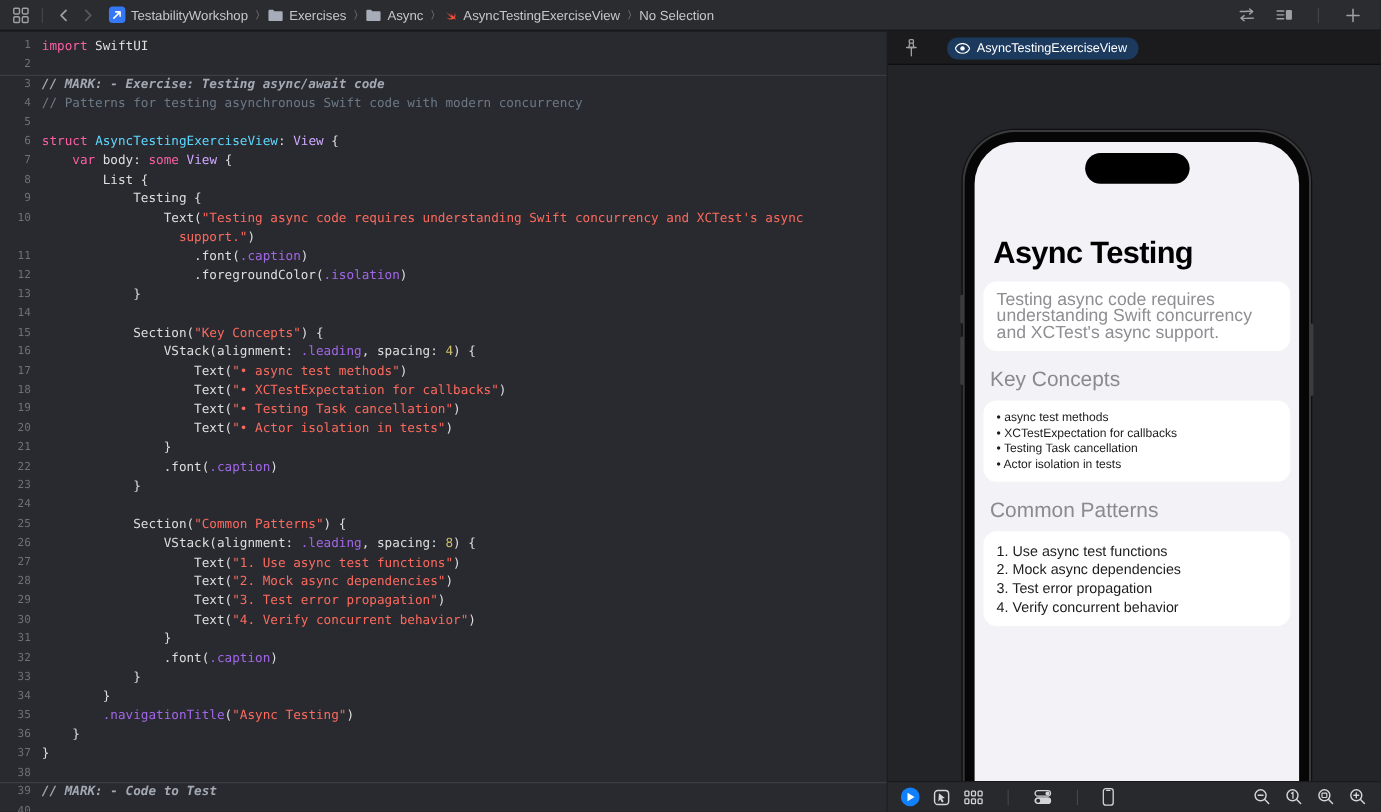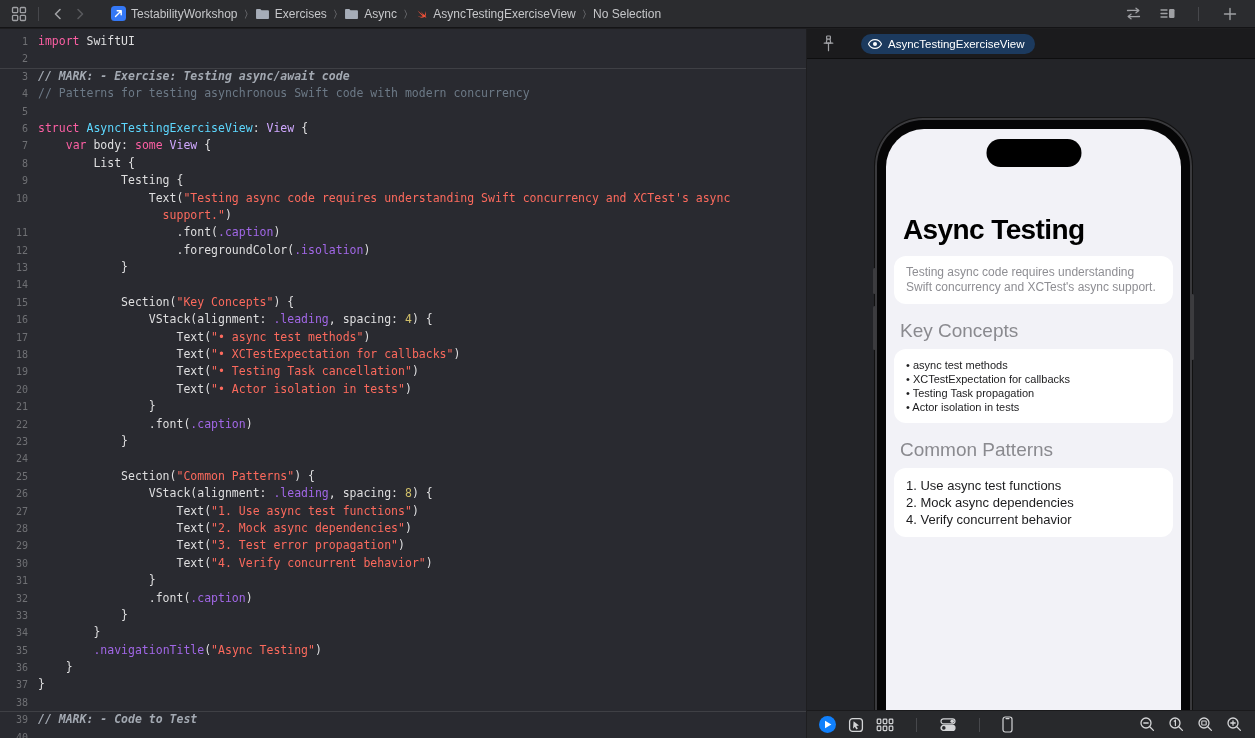--- a/index.html
+++ b/index.html
@@ -8,21 +8,21 @@
 
   
   .jumpbar { position:absolute; top:0; left:0; width:1255px; height:28px;
              background:#2b2c2f; border-bottom:1px solid #141416;
              display:flex; align-items:center; padding:0 14px 0 8px; color:#c6c7ca; }
   .jumpbar .vsep { width:1px; height:14px; background:#47484c; margin:0 8px; }
   .iconbtn { display:flex; align-items:center; justify-content:center;
              width:22px; height:22px; color:#9fa0a4; flex:none; }
   .iconbtn svg { display:block; }
   .chev-disabled { color:#58595d; }
-  .crumbs { display:flex; align-items:center; font-size:12px; margin-left:20px; flex:1; min-width:0; }
+  .crumbs { display:flex; align-items:center; font-size:12px; margin-left:8px; flex:1; min-width:0; }
   .crumb { display:flex; align-items:center; gap:5px; white-space:nowrap; }
   .crumb-sep { color:#6e6f73; margin:0 7px; font-size:10px; }
   .appicon { width:15px; height:15px; border-radius:3.5px; background:#3478f6;
              display:flex; align-items:center; justify-content:center; }
   .right-icons { display:flex; align-items:center; gap:12px; }
 
   
   .editor { position:absolute; top:29px; left:0; width:806px; bottom:0;
             background:#292a30; overflow:hidden;
             font-family:"DejaVu Sans Mono","Liberation Mono",monospace;
@@ -58,21 +58,21 @@
   .side-btn { position:absolute; background:#3c3c3f; width:3px; border-radius:2px; }
   .screen { position:absolute; top:11px; left:11px; right:11px; height:700px;
             background:#f2f2f7; border-radius:38px; overflow:hidden; }
   .island { position:absolute; top:10px; left:50%; transform:translateX(-50%);
             width:95px; height:28px; background:#000; border-radius:15px; }
   .nav-title { margin:85px 17px 0; font-size:28px; font-weight:700; color:#000;
                letter-spacing:-0.6px; }
   .list-wrap { padding:0 8px; }
   .card { background:#fff; border-radius:12px; padding:9px 12px; }
   .intro-card { margin-top:10px; }
-  .intro-text { font-size:12px; line-height:15px; color:#8e8e93; max-width:252px; }
+  .intro-text { font-size:16px; line-height:15px; color:#8e8e93; max-width:252px; }
   .sec-header { margin:16px 6px 7px; font-size:19px; color:#8a8a8f; }
   .li-bullet { font-size:11px; line-height:14px; color:#1c1c1e; }
   .li-number { font-size:13px; line-height:17px; color:#1c1c1e; }
 
   
   .pv-toolbar { position:absolute; left:0; right:0; bottom:0; height:28px; background:#28292c;
                 border-top:1px solid #1a1a1c; display:flex; align-items:center; padding:0 12px; }
   .pv-toolbar .grp { display:flex; align-items:center; gap:12px; }
   .pv-toolbar .vsep { width:1px; height:14px; background:#47484c; margin:0 10px; }
   .pv-toolbar .spacer { flex:1; }
@@ -242,27 +242,28 @@
         <div class="nav-title">Async Testing</div>
         <div class="list-wrap">
           <div class="card intro-card">
             <div class="intro-text">Testing async code requires understanding Swift concurrency and XCTest's async support.</div>
           </div>
           <div>
               <div class="sec-header">Key Concepts</div>
               <div class="card">
                 <div class="li-bullet">• async test methods</div>
                 <div class="li-bullet">• XCTestExpectation for callbacks</div>
-                <div class="li-bullet">• Testing Task propagation</div>
+                <div class="li-bullet">• Testing Task cancellation</div>
                 <div class="li-bullet">• Actor isolation in tests</div>
               </div>
               <div class="sec-header">Common Patterns</div>
               <div class="card">
                 <div class="li-number">1. Use async test functions</div>
                 <div class="li-number">2. Mock async dependencies</div>
+                <div class="li-number">3. Test error propagation</div>
                 <div class="li-number">4. Verify concurrent behavior</div>
               </div>
             </div>
         </div>
       </div>
     </div>
   </div>
 
   <div class="pv-toolbar">
     <div class="grp">

